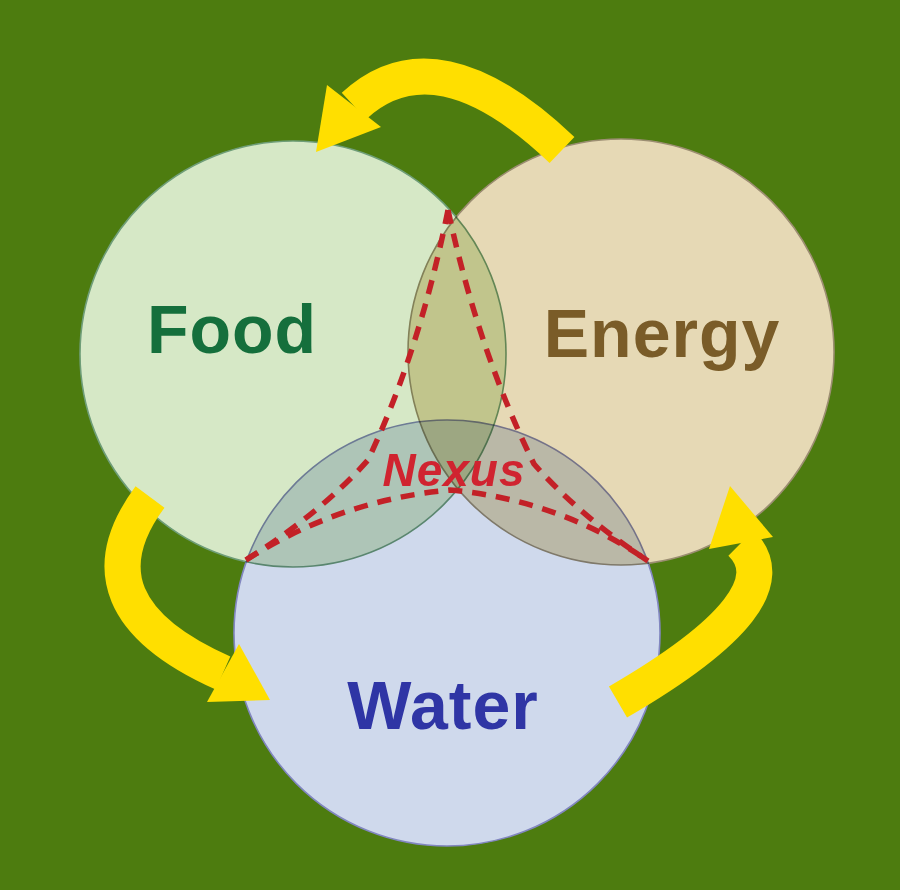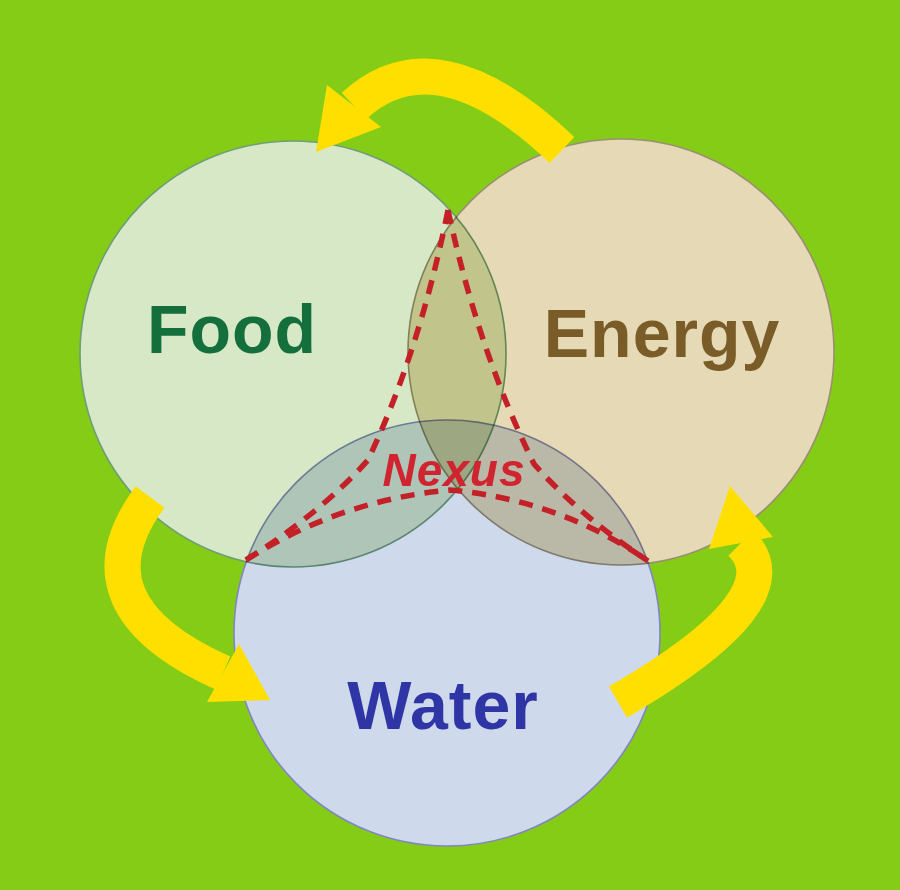--- a/index.html
+++ b/index.html
@@ -8,21 +8,21 @@
     background: #ffffff;
     width: 900px;
     height: 890px;
     overflow: hidden;
     font-family: "Liberation Sans", sans-serif;
   }
   .stage {
     position: relative;
     width: 900px;
     height: 890px;
-    background: #84cc16;
+    background: #4d7c0f;
   }
   svg { display: block; }
   .venn-group { isolation: isolate; }
   .venn-circle { mix-blend-mode: multiply; }
   .circle-label {
     font-family: "Liberation Sans", sans-serif;
     font-weight: 700;
     font-size: 68px;
     letter-spacing: 1px;
   }

